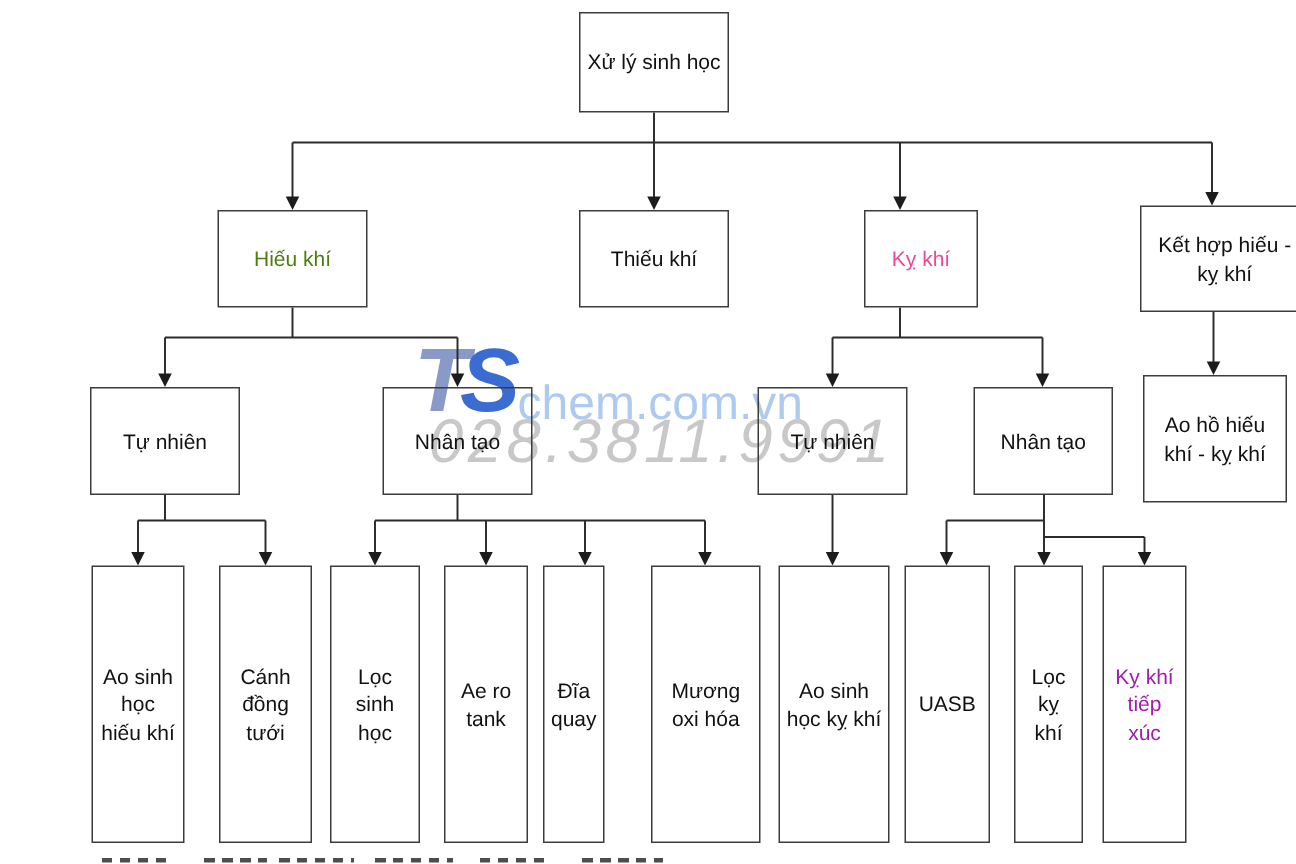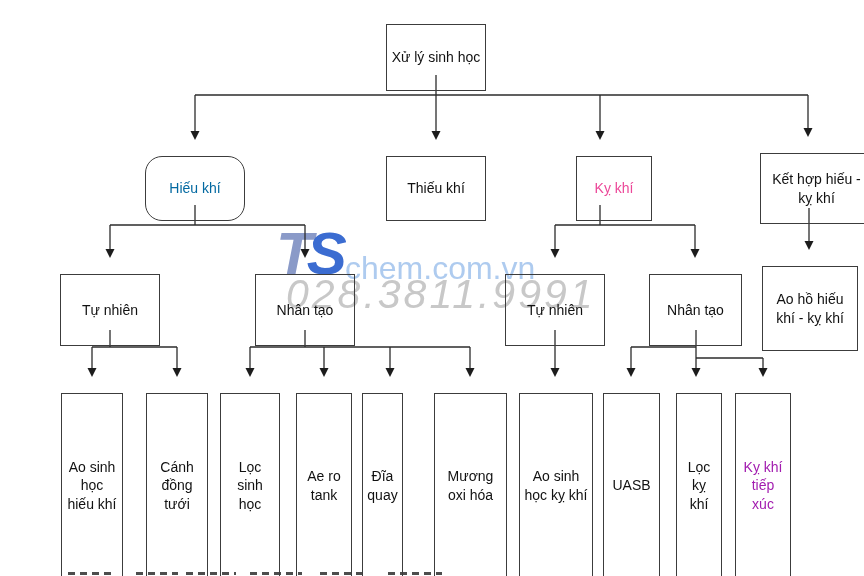--- a/index.html
+++ b/index.html
@@ -36,21 +36,20 @@
     background: transparent;
     display: flex;
     align-items: center;
     justify-content: center;
     text-align: center;
     font-size: 14px;
     line-height: 1.32;
     color: #111111;
     padding: 0 4px;
     z-index: 3;
-    margin-top: 16px;
   }
   .caption-frag {
     position: absolute;
     top: 572px;
     height: 3px;
     z-index: 1;
     background: repeating-linear-gradient(90deg, #4d4d4d 0 7px, transparent 7px 12px);
   }
 </style>
 </head>
@@ -112,21 +111,21 @@
       <line x1="631" y1="347" x2="696" y2="347" stroke="#2b2b2b" stroke-width="1.3"></line>
       <line x1="631" y1="347" x2="631" y2="369" stroke="#2b2b2b" stroke-width="1.3"></line>
       <polygon points="626.5,368 635.5,368 631,377" fill="#1c1c1c"></polygon>
       <line x1="696" y1="358" x2="763" y2="358" stroke="#2b2b2b" stroke-width="1.3"></line>
       <line x1="763" y1="358" x2="763" y2="369" stroke="#2b2b2b" stroke-width="1.3"></line>
       <polygon points="758.5,368 767.5,368 763,377" fill="#1c1c1c"></polygon>
     </svg>
 
   <div id="nodes">
       <div class="node" style="left: 386px; top: 8px; width: 100px; height: 67px; border-color: rgb(60, 60, 60); color: rgb(17, 17, 17);">Xử lý sinh học</div>
-      <div class="node" style="left: 145px; top: 140px; width: 100px; height: 65px; border-color: rgb(60, 60, 60); color: #0369a1; border-radius: 17px;">Hiếu khí</div>
+      <div class="node" style="left: 145px; top: 140px; width: 100px; height: 65px; border-color: rgb(60, 60, 60); color: #4d7c0f;">Hiếu khí</div>
       <div class="node" style="left: 386px; top: 140px; width: 100px; height: 65px; border-color: rgb(60, 60, 60); color: rgb(17, 17, 17);">Thiếu khí</div>
       <div class="node" style="left: 576px; top: 140px; width: 76px; height: 65px; border-color: rgb(60, 60, 60); color: #ec4899;">Kỵ khí</div>
       <div class="node" style="left: 760px; top: 137px; width: 113px; height: 71px; border-color: rgb(60, 60, 60); color: rgb(17, 17, 17);">Kết hợp hiếu - kỵ khí</div>
       <div class="node" style="left: 60px; top: 258px; width: 100px; height: 72px; border-color: rgb(60, 60, 60); color: rgb(17, 17, 17);">Tự nhiên</div>
       <div class="node" style="left: 255px; top: 258px; width: 100px; height: 72px; border-color: rgb(60, 60, 60); color: rgb(17, 17, 17);">Nhân tạo</div>
       <div class="node" style="left: 505px; top: 258px; width: 100px; height: 72px; border-color: rgb(60, 60, 60); color: rgb(17, 17, 17);">Tự nhiên</div>
       <div class="node" style="left: 649px; top: 258px; width: 93px; height: 72px; border-color: rgb(60, 60, 60); color: rgb(17, 17, 17);">Nhân tạo</div>
       <div class="node" style="left: 762px; top: 250px; width: 96px; height: 85px; border-color: rgb(60, 60, 60); color: rgb(17, 17, 17);">Ao hồ hiếu khí - kỵ khí</div>
       <div class="node" style="left: 61px; top: 377px; width: 62px; height: 185px; border-color: rgb(60, 60, 60); color: rgb(17, 17, 17);">Ao sinh học hiếu khí</div>
       <div class="node" style="left: 146px; top: 377px; width: 62px; height: 185px; border-color: rgb(60, 60, 60); color: rgb(17, 17, 17);">Cánh đồng tưới</div>

